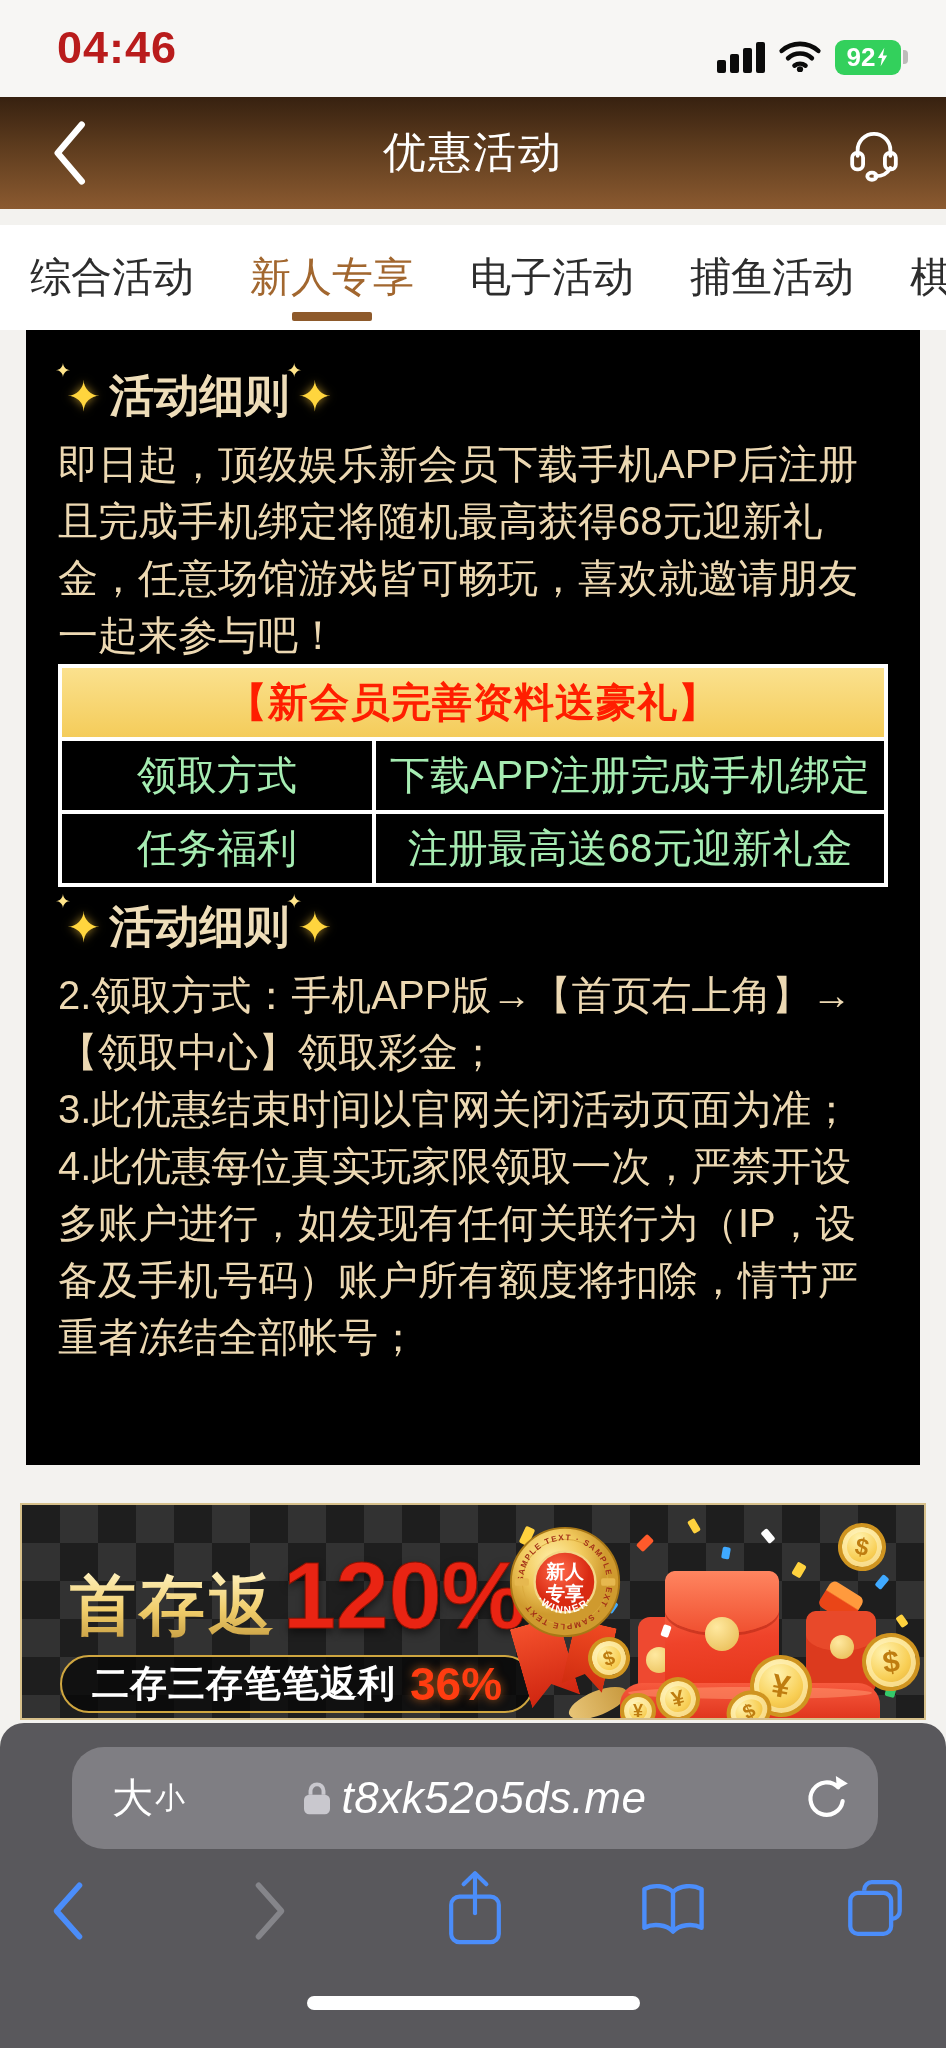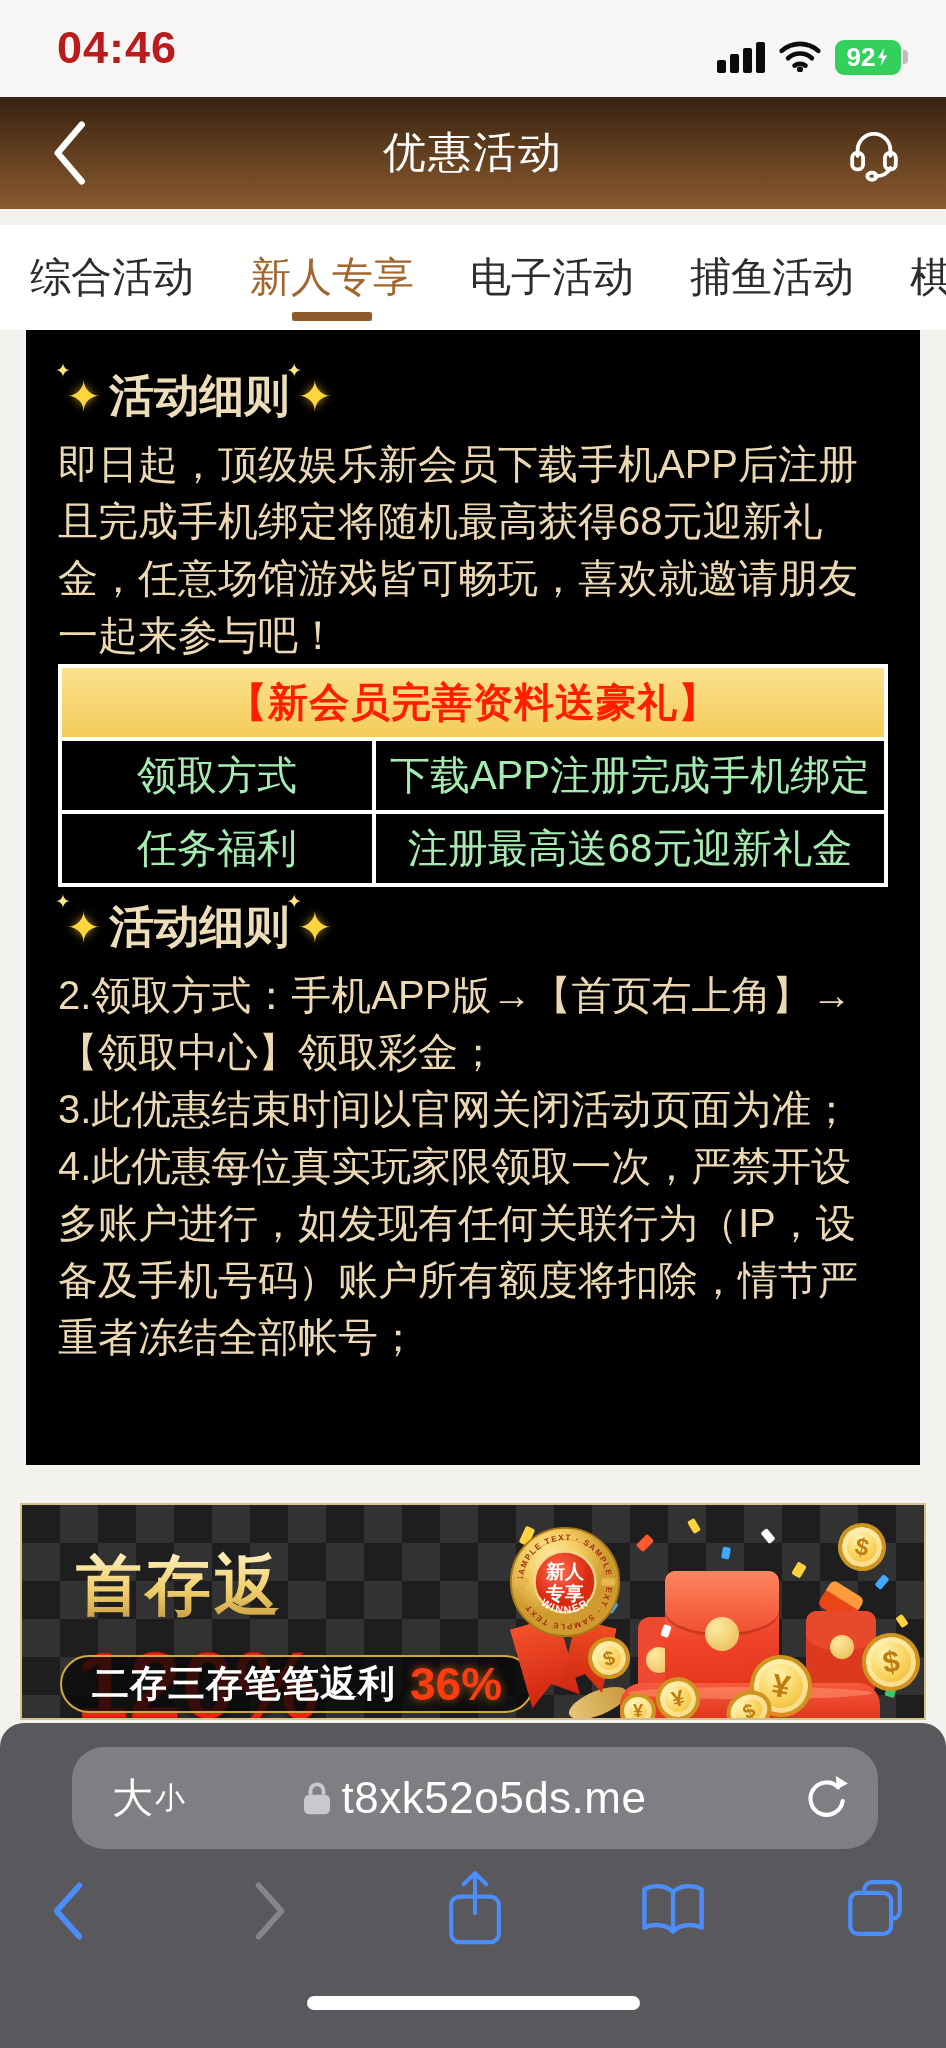--- a/index.html
+++ b/index.html
@@ -37,21 +37,21 @@
   .panel-text{font-size:40px;line-height:57px;margin:0;}
   .promo-table{width:100%;border-collapse:collapse;margin:0 0 10px;table-layout:fixed;padding-left:28px;}
   .promo-table td{border:4px solid #fff;text-align:center;padding:7px 0;font-size:40px;}
   .tbl-head{background:linear-gradient(180deg,#fbe18e,#f4cc5a);color:#ff1e00;font-weight:700;letter-spacing:1px;}
   .tbl-cell{color:#a6ecb2;background:#000;}
   .rules p{margin:0;}
   
   .banner{position:absolute;left:20px;top:1503px;width:906px;height:217px;overflow:hidden;
     border:2px solid #d6c08b;box-sizing:border-box;background-color:#262626;
     background-image:repeating-conic-gradient(#323232 0% 25%,#1e1e1e 0% 50%);background-size:76px 76px;cursor:pointer;}
-  .banner-head{position:absolute;left:48px;top:36px;display:flex;align-items:baseline;z-index:3;flex-direction:column;}
+  .banner-head{position:absolute;left:48px;top:36px;display:flex;align-items:baseline;z-index:3;}
   .bh-gold{font-size:66px;font-weight:800;letter-spacing:3px;
     background:linear-gradient(180deg,#fff3c4 8%,#f0cd6a 55%,#c0963c 95%);
     -webkit-background-clip:text;background-clip:text;color:transparent;}
   .bh-red{font-size:95px;font-weight:800;color:#e92413;margin-left:6px;
     -webkit-text-stroke:1px #8f1202;text-shadow:0 4px 9px rgba(0,0,0,.55);}
   .banner-pill{position:absolute;left:38px;top:150px;height:58px;z-index:3;display:flex;align-items:center;gap:14px;
     padding:0 30px;border:2px solid #cfa640;border-radius:34px;background:rgba(8,8,8,.78);box-sizing:border-box;}
   .pill-text{font-size:37px;font-weight:700;color:#fff;letter-spacing:1px;}
   .pill-percent{font-size:46px;font-weight:800;color:#ff3c10;text-shadow:0 0 10px rgba(255,130,40,.65);}
   .medal{position:absolute;left:486px;top:20px;width:114px;height:114px;z-index:5;}
@@ -88,21 +88,21 @@
     border:4px solid #cf9420;box-sizing:border-box;box-shadow:inset 0 0 0 5px rgba(255,246,200,.55);
     font-weight:800;color:#bf7d10;z-index:6;}
   .confetti{position:absolute;border-radius:2px;z-index:2;}
   
   .safari{position:absolute;left:0;top:1723px;width:946px;height:325px;background:#59585c;border-radius:24px 24px 0 0;}
   .url-bar{position:absolute;left:72px;top:24px;width:806px;height:102px;border-radius:32px;background:#7f7e83;cursor:text;}
   .size-label{position:absolute;left:40px;top:0;height:102px;display:flex;align-items:center;color:#fff;cursor:pointer;}
   .size-large{font-size:41px;}
   .size-small{font-size:30px;margin-left:2px;}
   .url-center{position:absolute;left:0;top:0;width:100%;height:102px;display:flex;align-items:center;justify-content:center;gap:12px;}
-  .url-text{color:#fff;font-size:44px;letter-spacing:.5px;}
+  .url-text{color:#fff;font-size:44px;letter-spacing:.5px;font-style:italic;}
   .reload-btn{position:absolute;right:28px;top:50%;transform:translateY(-50%);background:none;border:0;padding:0;cursor:pointer;line-height:0;}
   .tb-btn{position:absolute;background:none;border:0;padding:0;cursor:pointer;line-height:0;}
   .home-indicator{position:absolute;left:307px;top:273px;width:333px;height:14px;border-radius:7px;background:#fff;}
 </style>
 </head>
 <body>
 
 <div class="screen">
 
   <div class="status-bar">

